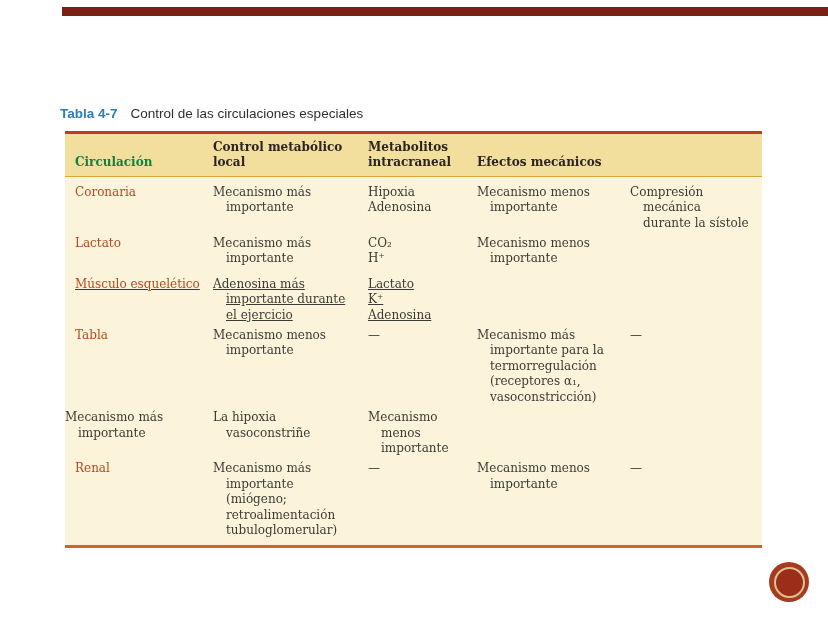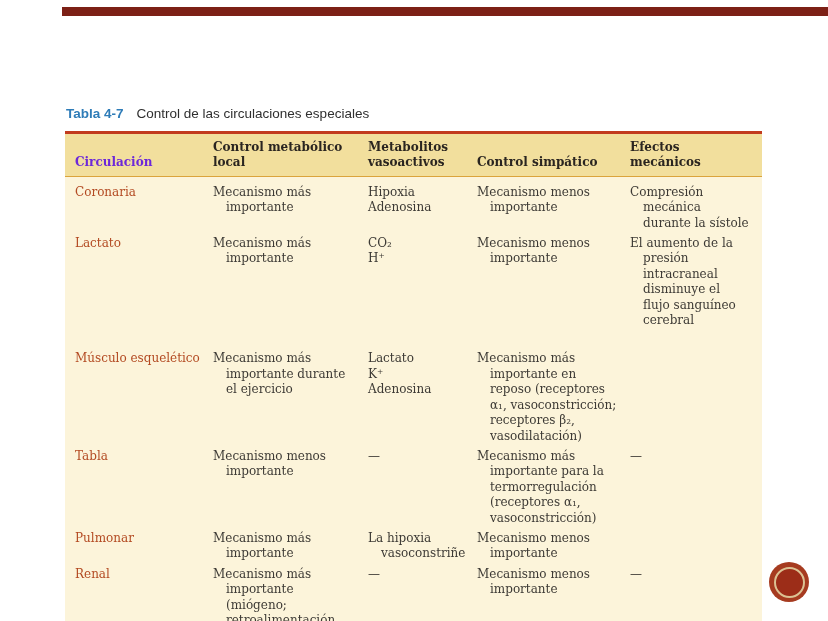--- a/index.html
+++ b/index.html
@@ -25,21 +25,21 @@
     display: flex; align-items: center; justify-content: center;
   }
   .accent-circle-inner {
     width: 31px; height: 31px; border-radius: 50%;
     background: #9c2d18;
     border: 2px solid #dcc293;
   }
 
   
   .table-title {
-    position: absolute; left: 66px; top: 106px;
+    position: absolute; left: 60px; top: 106px;
     font-family: "Liberation Sans", "DejaVu Sans", sans-serif;
     font-size: 13.5px; color: #2f2f2f;
     white-space: nowrap;
   }
   .table-title .label {
     color: #2e7cb8; font-weight: bold; margin-right: 13px;
   }
 
   
   .ftable {
@@ -59,46 +59,45 @@
     min-height: 41px;
     font-weight: bold; color: #2a2520;
   }
   .thead .hcell { padding-right: 12px; }
   .tbody {
     background: #fcf4da;
     border-bottom: 3px solid #d2632b;
     padding: 3px 0 7px 0;
   }
   .trow { padding-top: 5px; }
-  .trow.gap-before { margin-top: 18px; }
+  .trow.gap-before { margin-top: 5px; text-decoration: underline; }
   .cell { padding-right: 12px; }
   .c1 { padding-left: 10px; padding-right: 8px; color: #b34a22; }
-  .thead .c1 { color: #6d28d9; }
+  .thead .c1 { color: #15803d; }
   .c3 { padding-right: 8px; }
   .hang { padding-left: 13px; text-indent: -13px; }
   .cell .line { padding-left: 13px; text-indent: -13px; }
 </style>
 </head>
 <body>
 
 <div class="slide">
 
   <div class="accent-bar"></div>
 
   <div class="table-title">
     <span class="label">Tabla 4-7</span><span>Control de las circulaciones especiales</span>
   </div>
 
   <div class="ftable">
 
     <div class="thead grid-cols">
       <div class="hcell c1">Circulación</div>
       <div class="hcell">Control metabólico local</div>
-      <div class="hcell">Metabolitos vasoactivos</div>
-      <div class="hcell">Control simpático</div>
+      <div class="hcell">Metabolitos intracraneal</div>
       <div class="hcell">Efectos mecánicos</div>
     </div>
 
     <div class="tbody">
 
       <div class="trow grid-cols">
         <div class="cell c1">Coronaria</div>
         <div class="cell hang">Mecanismo más importante</div>
         <div class="cell c3">
             <div class="line">Hipoxia</div>
@@ -109,44 +108,41 @@
       </div>
 
       <div class="trow grid-cols">
         <div class="cell c1">Lactato</div>
         <div class="cell hang">Mecanismo más importante</div>
         <div class="cell c3">
             <div class="line">CO₂</div>
             <div class="line">H⁺</div>
           </div>
         <div class="cell hang">Mecanismo menos importante</div>
-        <div class="cell hang">El aumento de la presión intracraneal disminuye el flujo sanguíneo cerebral</div>
       </div>
 
       <div class="trow grid-cols gap-before">
         <div class="cell c1">Músculo esquelético</div>
-        <div class="cell hang">Mecanismo más importante durante el ejercicio</div>
+        <div class="cell hang">Adenosina más importante durante el ejercicio</div>
         <div class="cell c3">
             <div class="line">Lactato</div>
             <div class="line">K⁺</div>
             <div class="line">Adenosina</div>
           </div>
-        <div class="cell hang">Mecanismo más importante en reposo (receptores α₁, vasoconstricción; receptores β₂, vasodilatación)</div>
       </div>
 
       <div class="trow grid-cols">
         <div class="cell c1">Tabla</div>
         <div class="cell hang">Mecanismo menos importante</div>
         <div class="cell c3">—</div>
         <div class="cell hang">Mecanismo más importante para la termorregulación (receptores α₁, vasoconstricción)</div>
         <div class="cell hang">—</div>
       </div>
 
       <div class="trow grid-cols">
-        <div class="cell c1">Pulmonar</div>
         <div class="cell hang">Mecanismo más importante</div>
         <div class="cell c3 hang">La hipoxia vasoconstriñe</div>
         <div class="cell hang">Mecanismo menos importante</div>
       </div>
 
       <div class="trow grid-cols">
         <div class="cell c1">Renal</div>
         <div class="cell hang">Mecanismo más importante (miógeno; retroalimentación tubuloglomerular)</div>
         <div class="cell c3">—</div>
         <div class="cell hang">Mecanismo menos importante</div>

